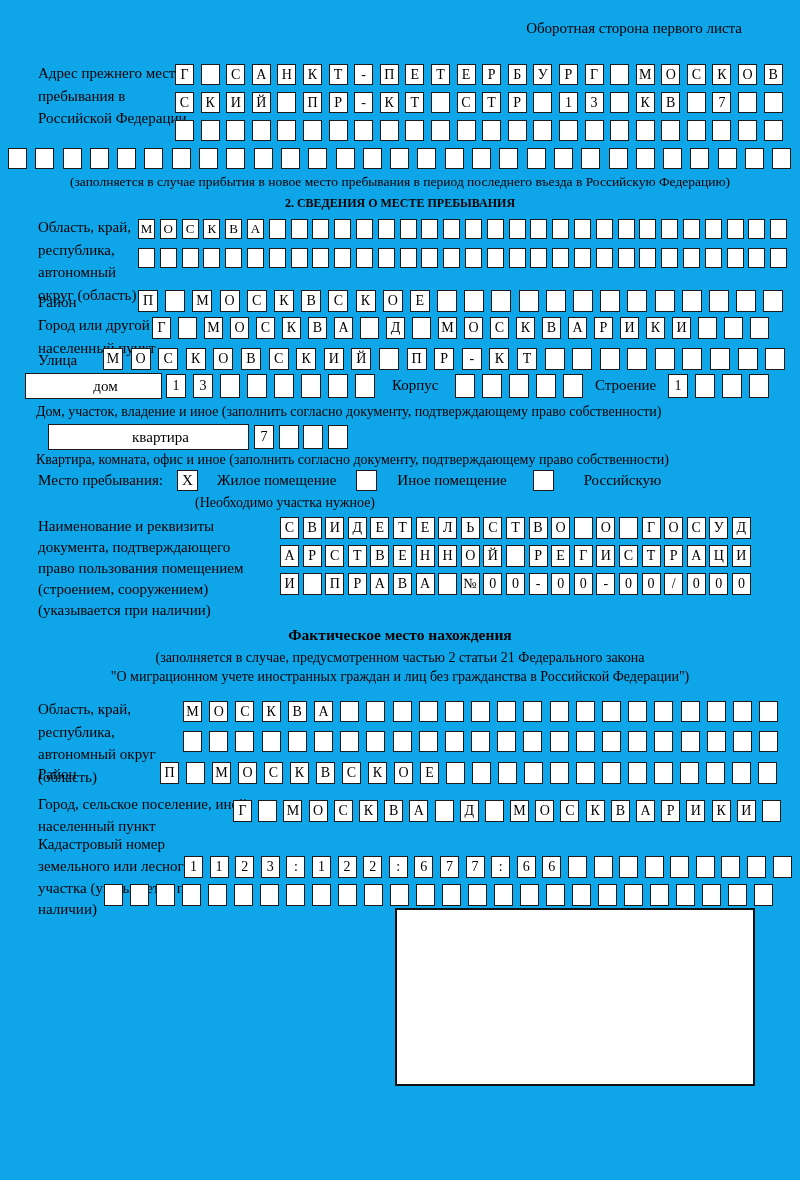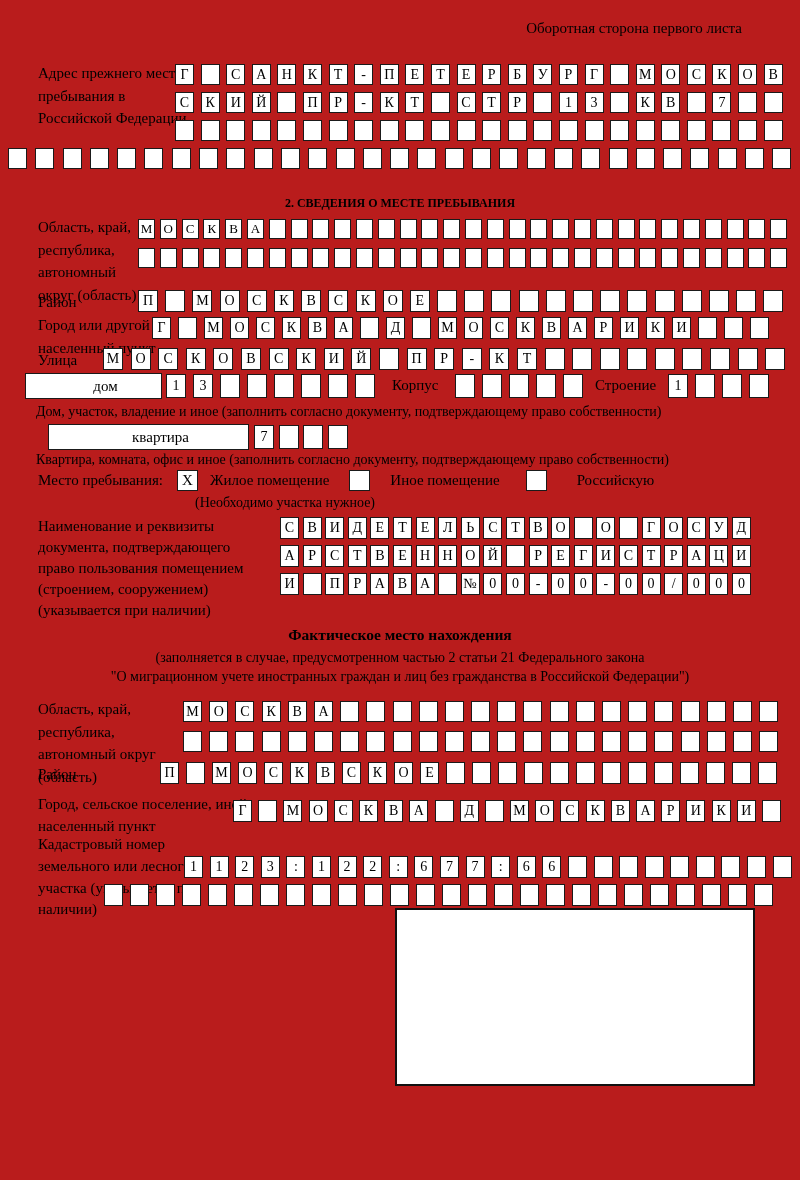--- a/index.html
+++ b/index.html
@@ -1,16 +1,16 @@
 <!DOCTYPE html>
 <html><head>
 <meta charset="utf-8">
 <style>
   html,body{margin:0;padding:0;background:#ffffff;}
-  .page{position:relative;width:800px;height:1180px;background:#b91c1c;color:#000;
+  .page{position:relative;width:800px;height:1180px;background:#0ea5e9;color:#000;
         font-family:"Liberation Serif","DejaVu Serif",serif;font-size:15px;overflow:hidden;}
   .abs{position:absolute;}
   .lbl{font-size:15px;line-height:1.5;}
   .note{font-size:13.5px;}
   .ctr{left:0;width:800px;text-align:center;}
   .bold{font-weight:bold;}
   .row{display:flex;}
   .cell{flex:none;display:flex;align-items:center;justify-content:center;
         border:1.6px solid #1a1a1a;background:#fff;box-sizing:border-box;
         width:19px;height:21px;font-size:14px;}
@@ -193,20 +193,21 @@
       <span class="cell"></span>
       <span class="cell"></span>
       <span class="cell"></span>
       <span class="cell"></span>
       <span class="cell"></span>
       <span class="cell"></span>
       <span class="cell"></span>
       <span class="cell"></span>
       <span class="cell"></span>
     </div>
+  <div class="abs ctr note" id="addr-note">(заполняется в случае прибытия в новое место пребывания в период последнего въезда в Российскую Федерацию)</div>
 
   <div class="abs ctr bold" id="sec2-title">2. СВЕДЕНИЯ О МЕСТЕ ПРЕБЫВАНИЯ</div>
 
   <div class="abs lbl" id="reg1-lbl">Область, край, республика, автономный округ (область)</div>
   <div class="abs row g30" id="reg1-r0">
       <span class="cell">М</span>
       <span class="cell">О</span>
       <span class="cell">С</span>
       <span class="cell">К</span>
       <span class="cell">В</span>
@@ -391,21 +392,21 @@
         <span class="cell"></span>
         <span class="cell"></span>
         <span class="cell"></span>
       </div>
   </div>
   <div class="abs" id="apt-note">Квартира, комната, офис и иное (заполнить согласно документу, подтверждающему право собственности)</div>
 
   <div class="abs" id="stay-row">
     <span>Место пребывания:</span>
     <span class="chk" style="margin-left:14px">X</span>
-    <span style="margin-left:12px">Жилое помещение</span>
+    <span style="margin-left:19px">Жилое помещение</span>
     <span class="chk" style="margin-left:20px"></span>
     <span style="margin-left:20px">Иное помещение</span>
     <span class="chk" style="margin-left:26px"></span>
     <span style="margin-left:30px">Российскую</span>
   </div>
   <div class="abs" id="stay-hint">(Необходимо участка нужное)</div>
 
   <div class="abs lbl" id="doc-lbl">Наименование и реквизиты документа, подтверждающего право пользования помещением (строением, сооружением) (указывается при наличии)</div>
   <div class="abs row g21" id="doc-r0">
       <span class="cell">С</span>

